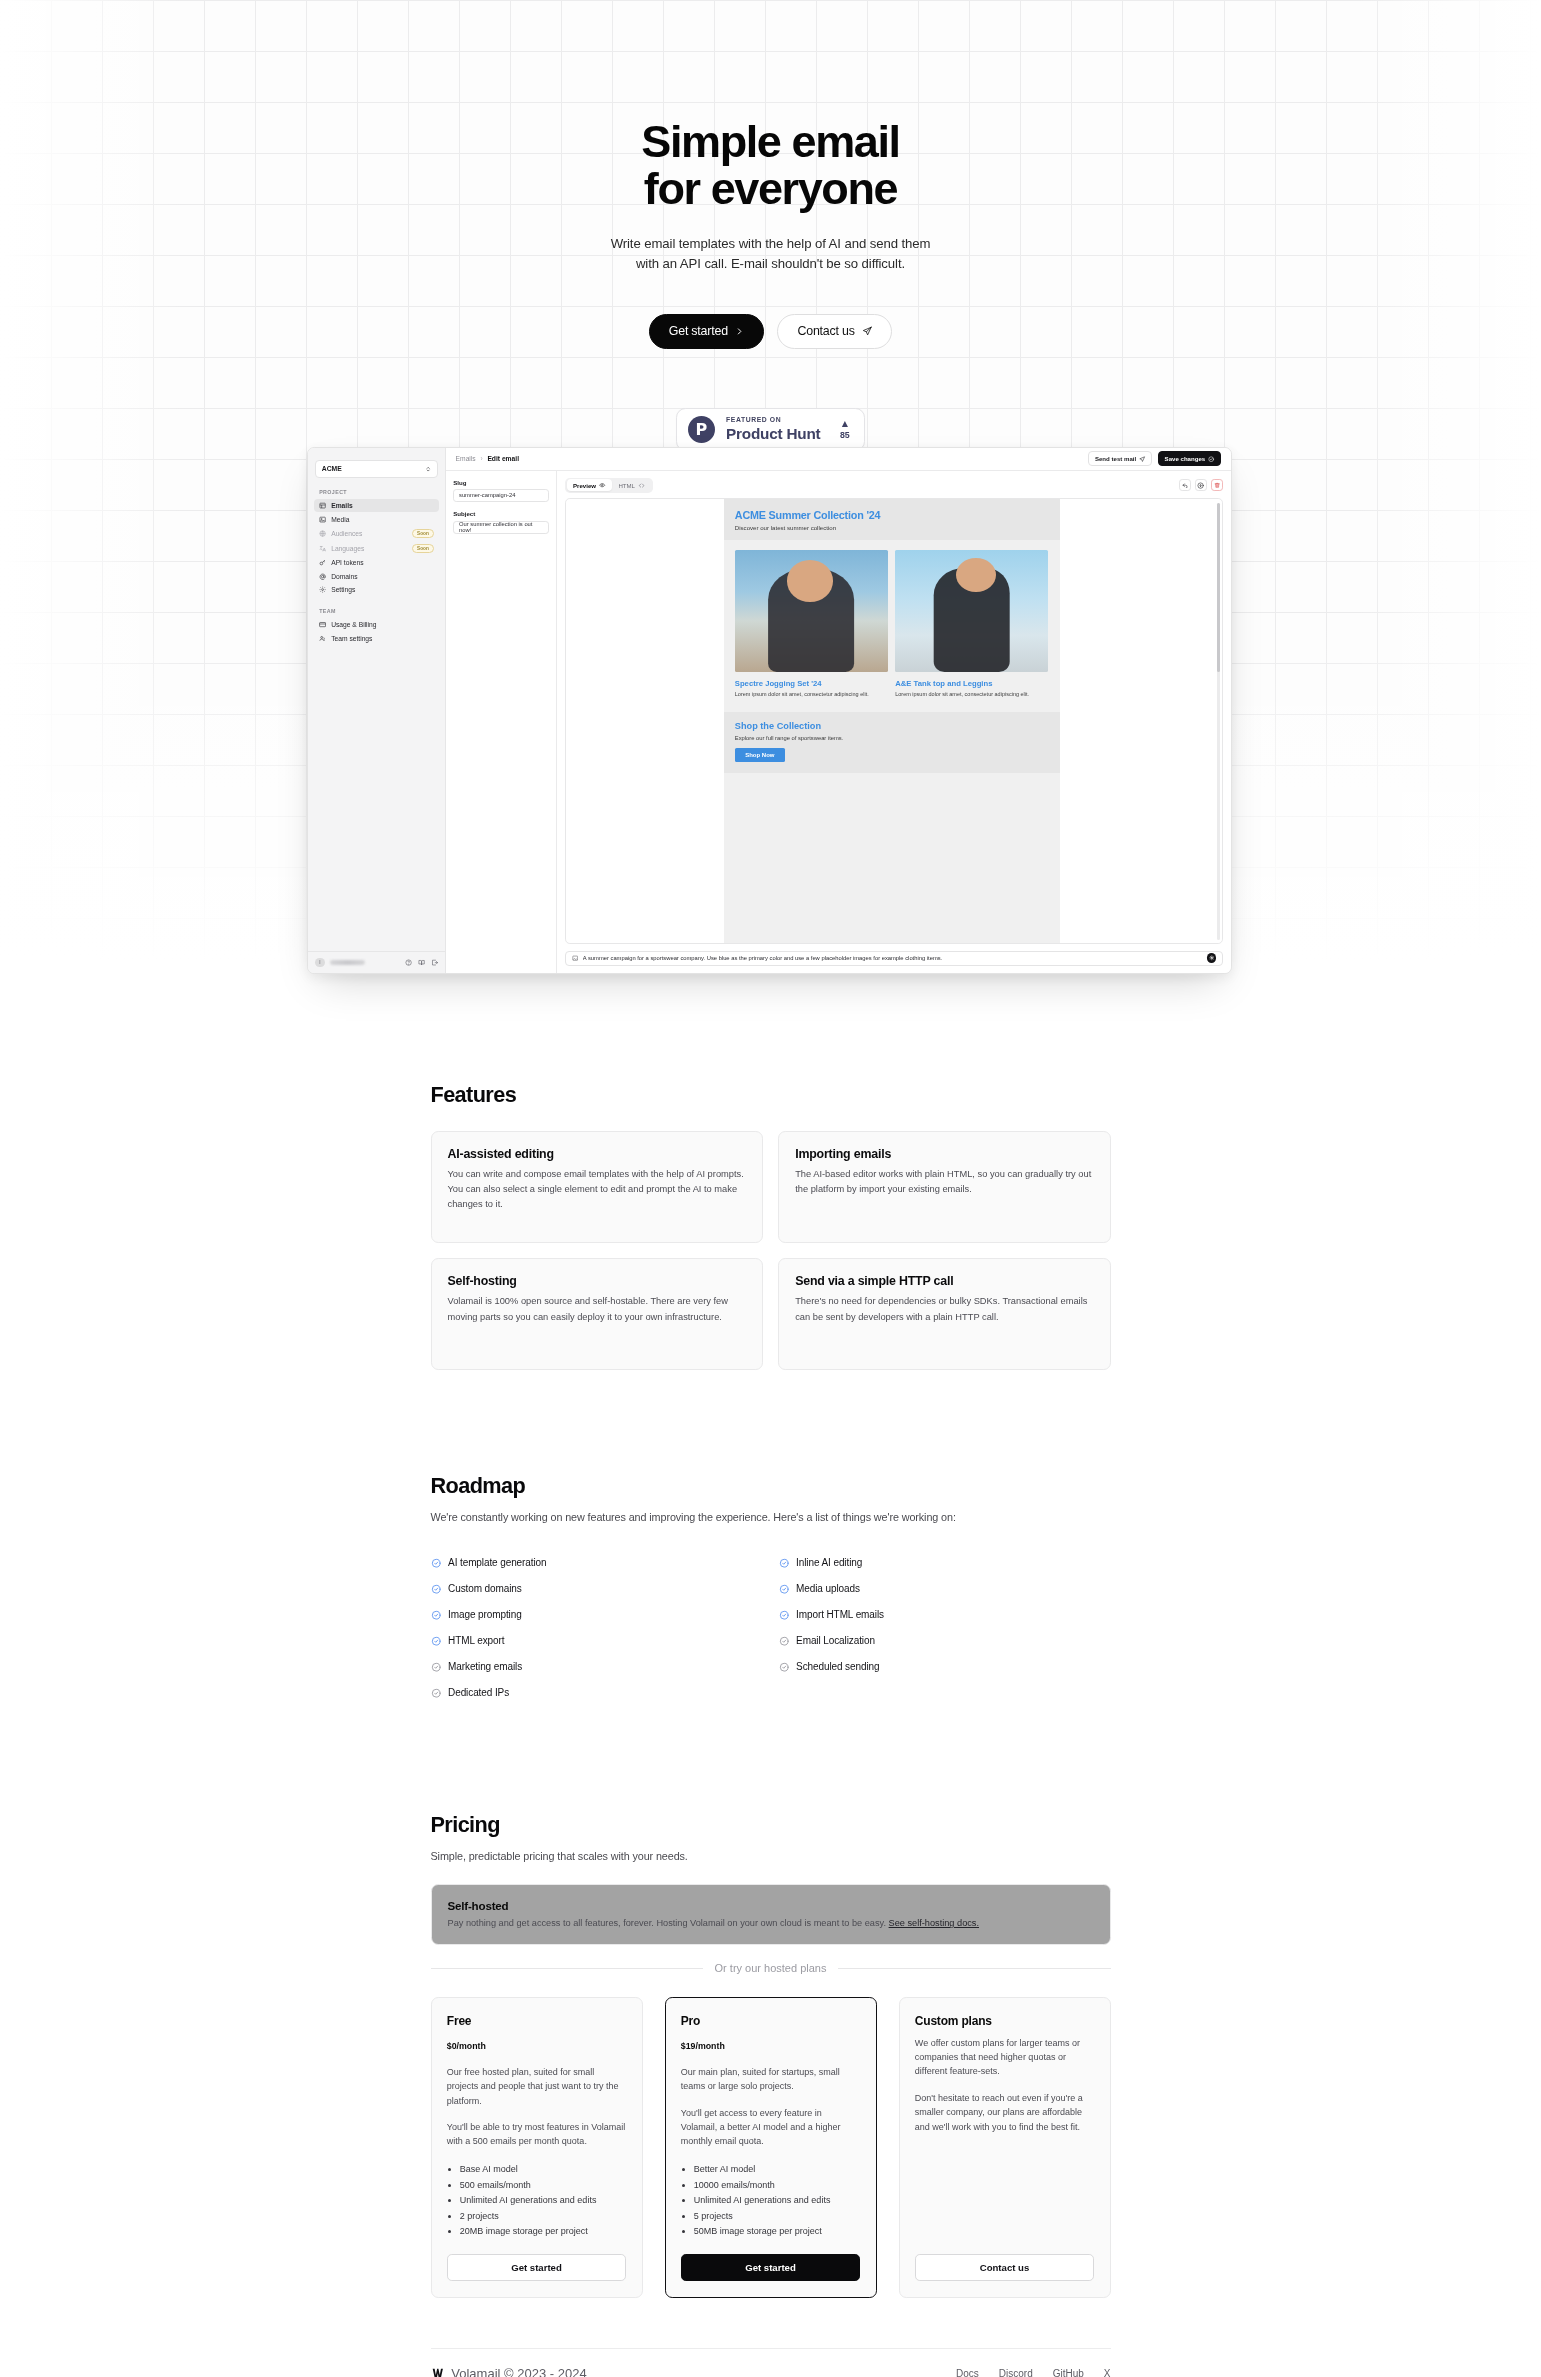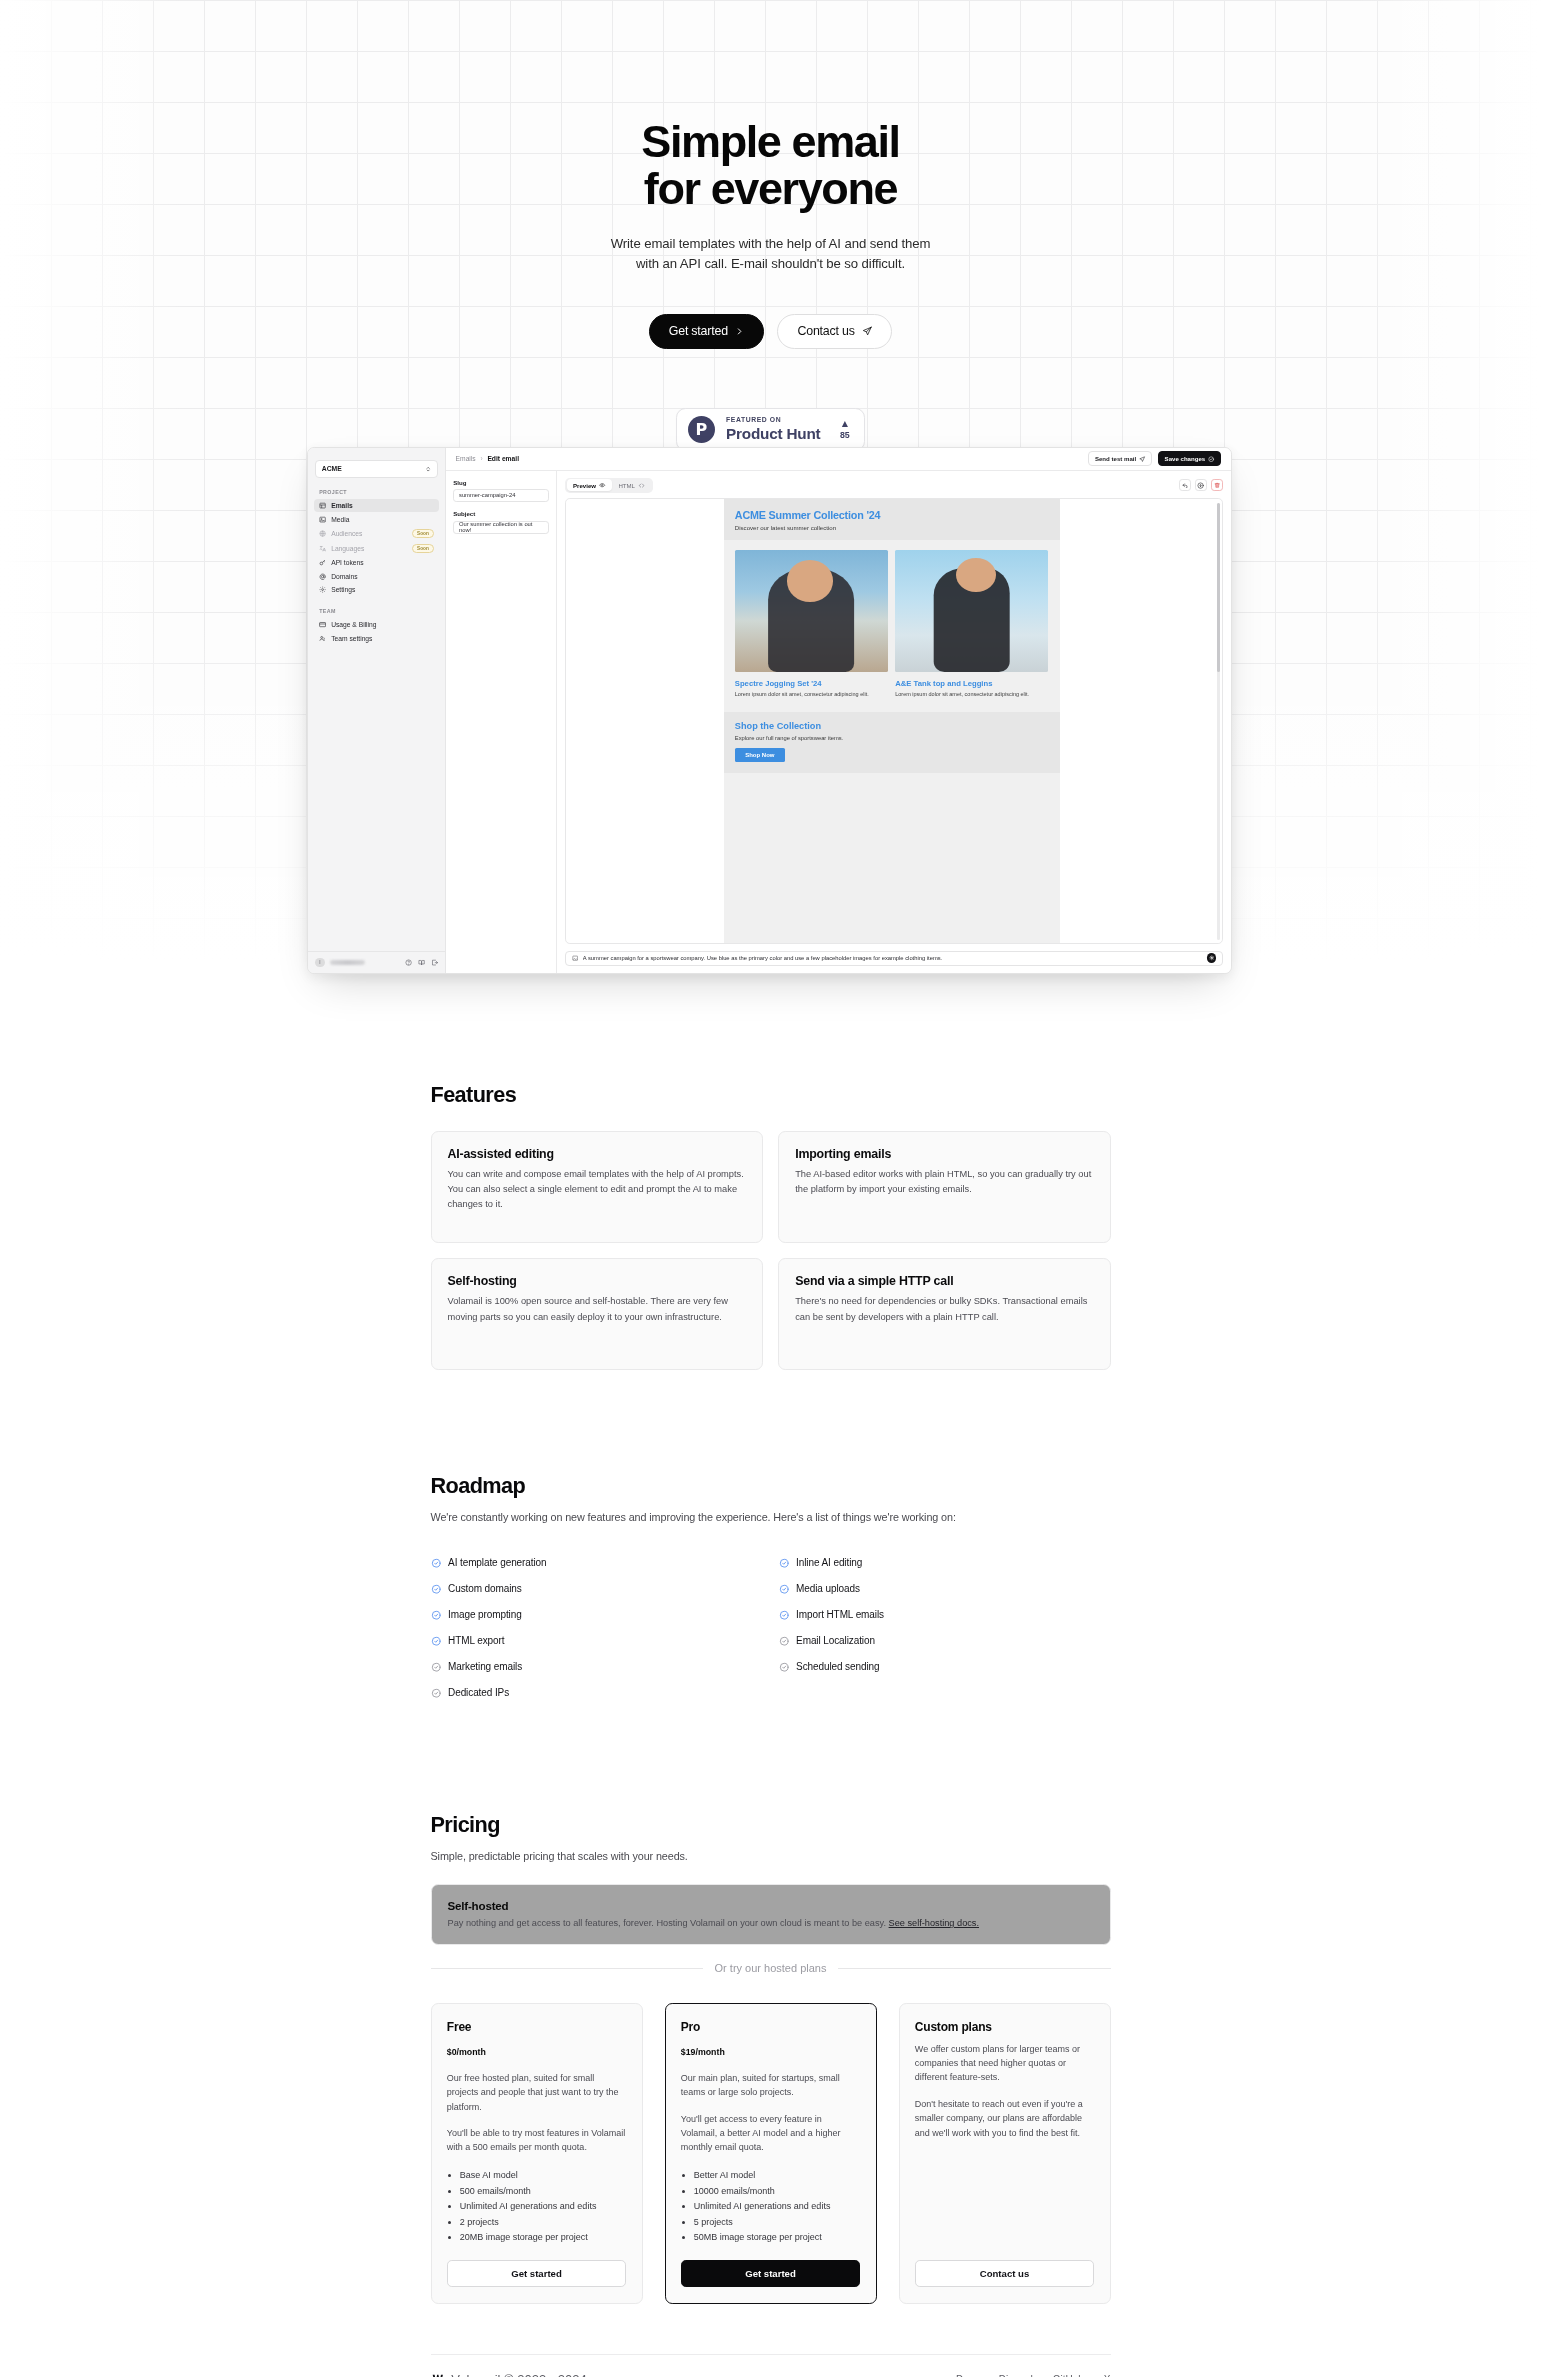--- a/index.html
+++ b/index.html
@@ -242,21 +242,21 @@
   .sh-body { font-size: 9.2px; color: #4b4b52; margin-top: 6.4px; }
   .sh-body a { color: #24242a; text-decoration: underline; }
   .or-divider {
     display: flex; align-items: center; gap: 11.2px; margin-top: 17.7px;
     font-size: 11px; color: #9b9ba2;
   }
   .or-divider::before, .or-divider::after {
     content: ""; flex: 1; height: 0.8px; background: #e6e6e7;
   }
   .plans {
-    margin-top: 29px; display: grid; grid-template-columns: 1fr 1fr 1fr; gap: 22px;
+    margin-top: 23px; display: grid; grid-template-columns: 1fr 1fr 1fr; gap: 22px;
     align-items: stretch;
   }
   .plan {
     border: 0.8px solid #e9e9ea; border-radius: 7.2px; background: #fafafa;
     padding: 15.3px 15.3px 15.3px; display: flex; flex-direction: column;
   }
   .plan.featured {
     border: 1.2px solid #101013; background: #fafafa;
   }
   .plan-name { font-size: 12px; font-weight: 700; letter-spacing: -0.2px; }

